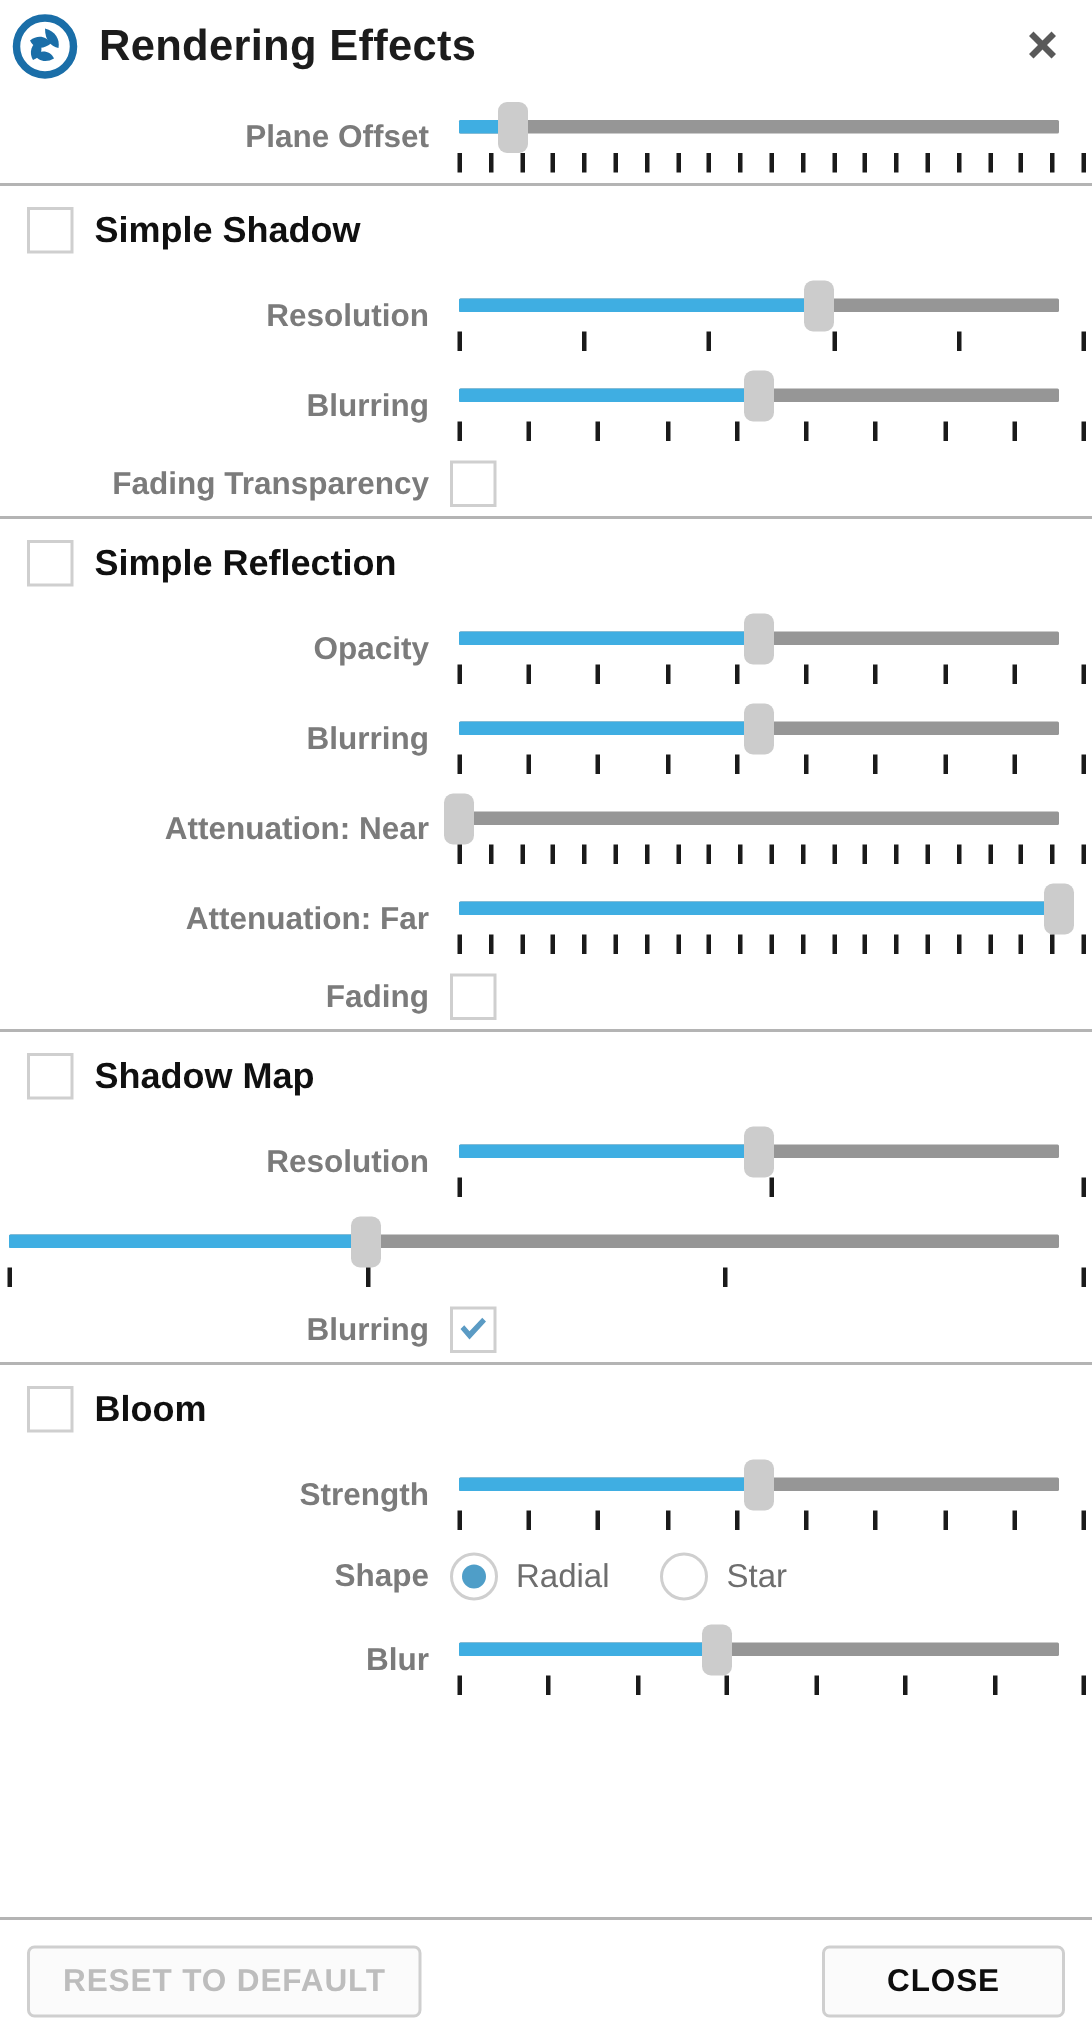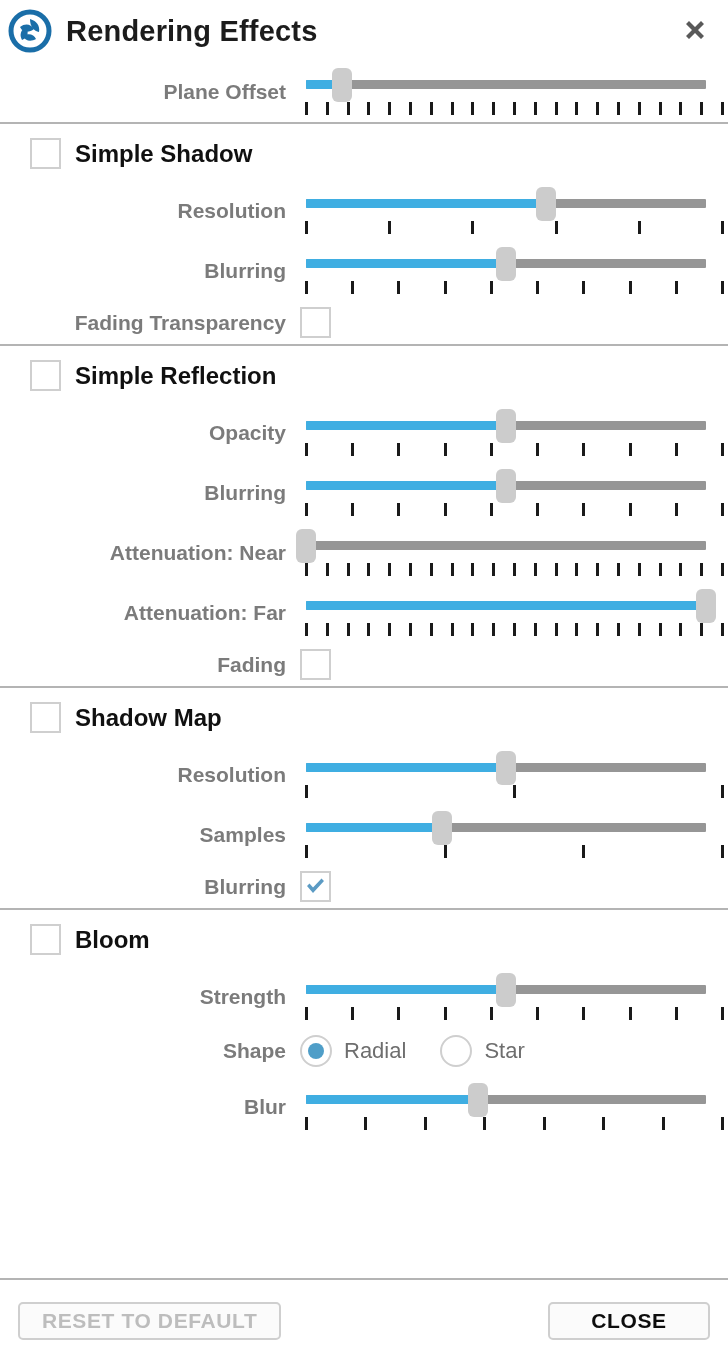--- a/index.html
+++ b/index.html
@@ -120,21 +120,21 @@
     background: #1a1a1a;
   }
 
   
   .slider-row .lbl { padding-top: 18px; }
 
   
   .section-head {
     display: flex;
     align-items: center;
-    padding: 14px 0 12px 30px;
+    padding: 14px 0 12px 18px;
   }
   .section-title {
     font-size: 24px;
     font-weight: bold;
     color: #101010;
     margin-left: 14px;
     white-space: nowrap;
   }
 
   
@@ -189,21 +189,21 @@
 
   
   .footer {
     flex: 0 0 auto;
     height: 82px;
     display: flex;
     align-items: center;
     padding: 0 18px;
   }
   .btn {
-    height: 38px;
+    height: 48px;
     border: 2px solid #cfcfcf;
     border-radius: 5px;
     background: #fbfbfb;
     font-size: 21px;
     font-weight: bold;
     letter-spacing: 0.6px;
     padding: 0 22px;
     display: flex;
     align-items: center;
     justify-content: center;
@@ -456,21 +456,20 @@
             <div class="handle" style="left: calc(50% + 0px);"></div>
           </div>
           <div class="ticks">
             <div class="tick" style="left: 0%;"></div>
             <div class="tick" style="left: 50%;"></div>
             <div class="tick" style="left: 100%;"></div>
           </div>
         </div>
       </div>
       <div class="row slider-row">
-        <div class="lbl">Samples</div>
         <div class="slider-wrap">
           <div class="slider">
             <div class="track"></div>
             <div class="track-fill" style="width: calc(34% - 4.08px);"></div>
             <div class="handle" style="left: calc(34% + 1.92px);"></div>
           </div>
           <div class="ticks">
             <div class="tick" style="left: 0%;"></div>
             <div class="tick" style="left: 33.3333%;"></div>
             <div class="tick" style="left: 66.6667%;"></div>

